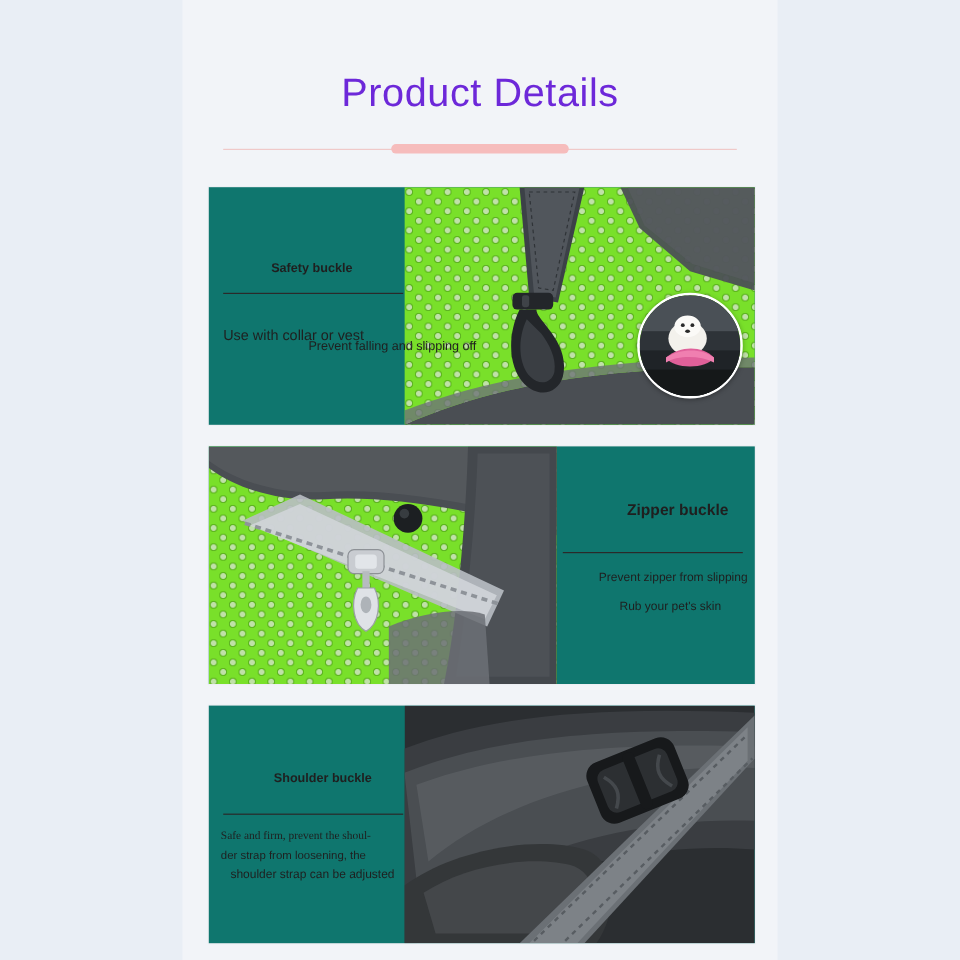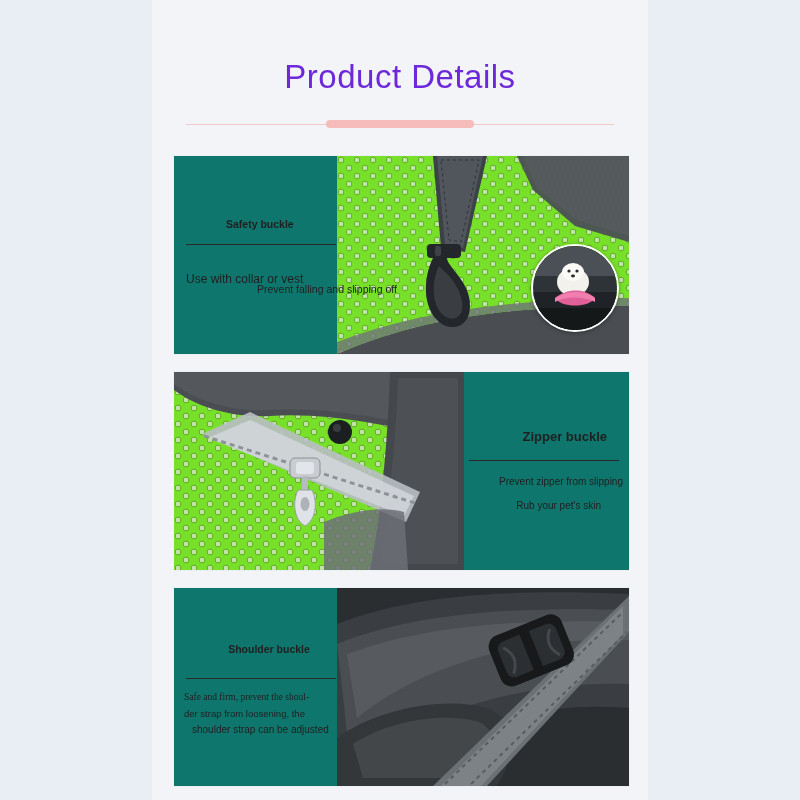--- a/index.html
+++ b/index.html
@@ -105,21 +105,21 @@
   }
   .caption-line.big { font-size: 12px; margin-top: 12px; }
 
   
   #b1-title { left: 52px; top: 62px; }
   #b1-rule  { left: 12px; top: 88px; width: 150px; }
   #b1-l1    { left: 12px; top: 104px; }
   #b1-l2    { left: 40px; top: 127px; margin-left: 43px; }
 
   
-  #b2-title { right: 22px; top: 58px; font-size: 13px; }
+  #b2-title { right: 22px; top: 46px; font-size: 13px; }
   #b2-rule  { right: 10px; top: 88px; width: 150px; }
   #b2-l1    { right: 6px; top: 104px; font-size: 10px; padding-left: 11px;}
   #b2-l2    { right: 28px; top: 128px; font-size: 10px;}
 
   
   #b3-title { left: 50px; top: 55px; width: 90px; white-space: normal; text-align: center;}
   #b3-rule  { left: 12px; top: 90px; width: 150px; }
   #b3-l1    { left: 10px; top: 104px; font-size: 9.5px; font-family: Liberation Serif, serif;}
   #b3-l2    { left: 10px; top: 120px; font-size: 9.5px;}
   #b3-l3    { left: 18px; top: 136px; font-size: 10px;}

